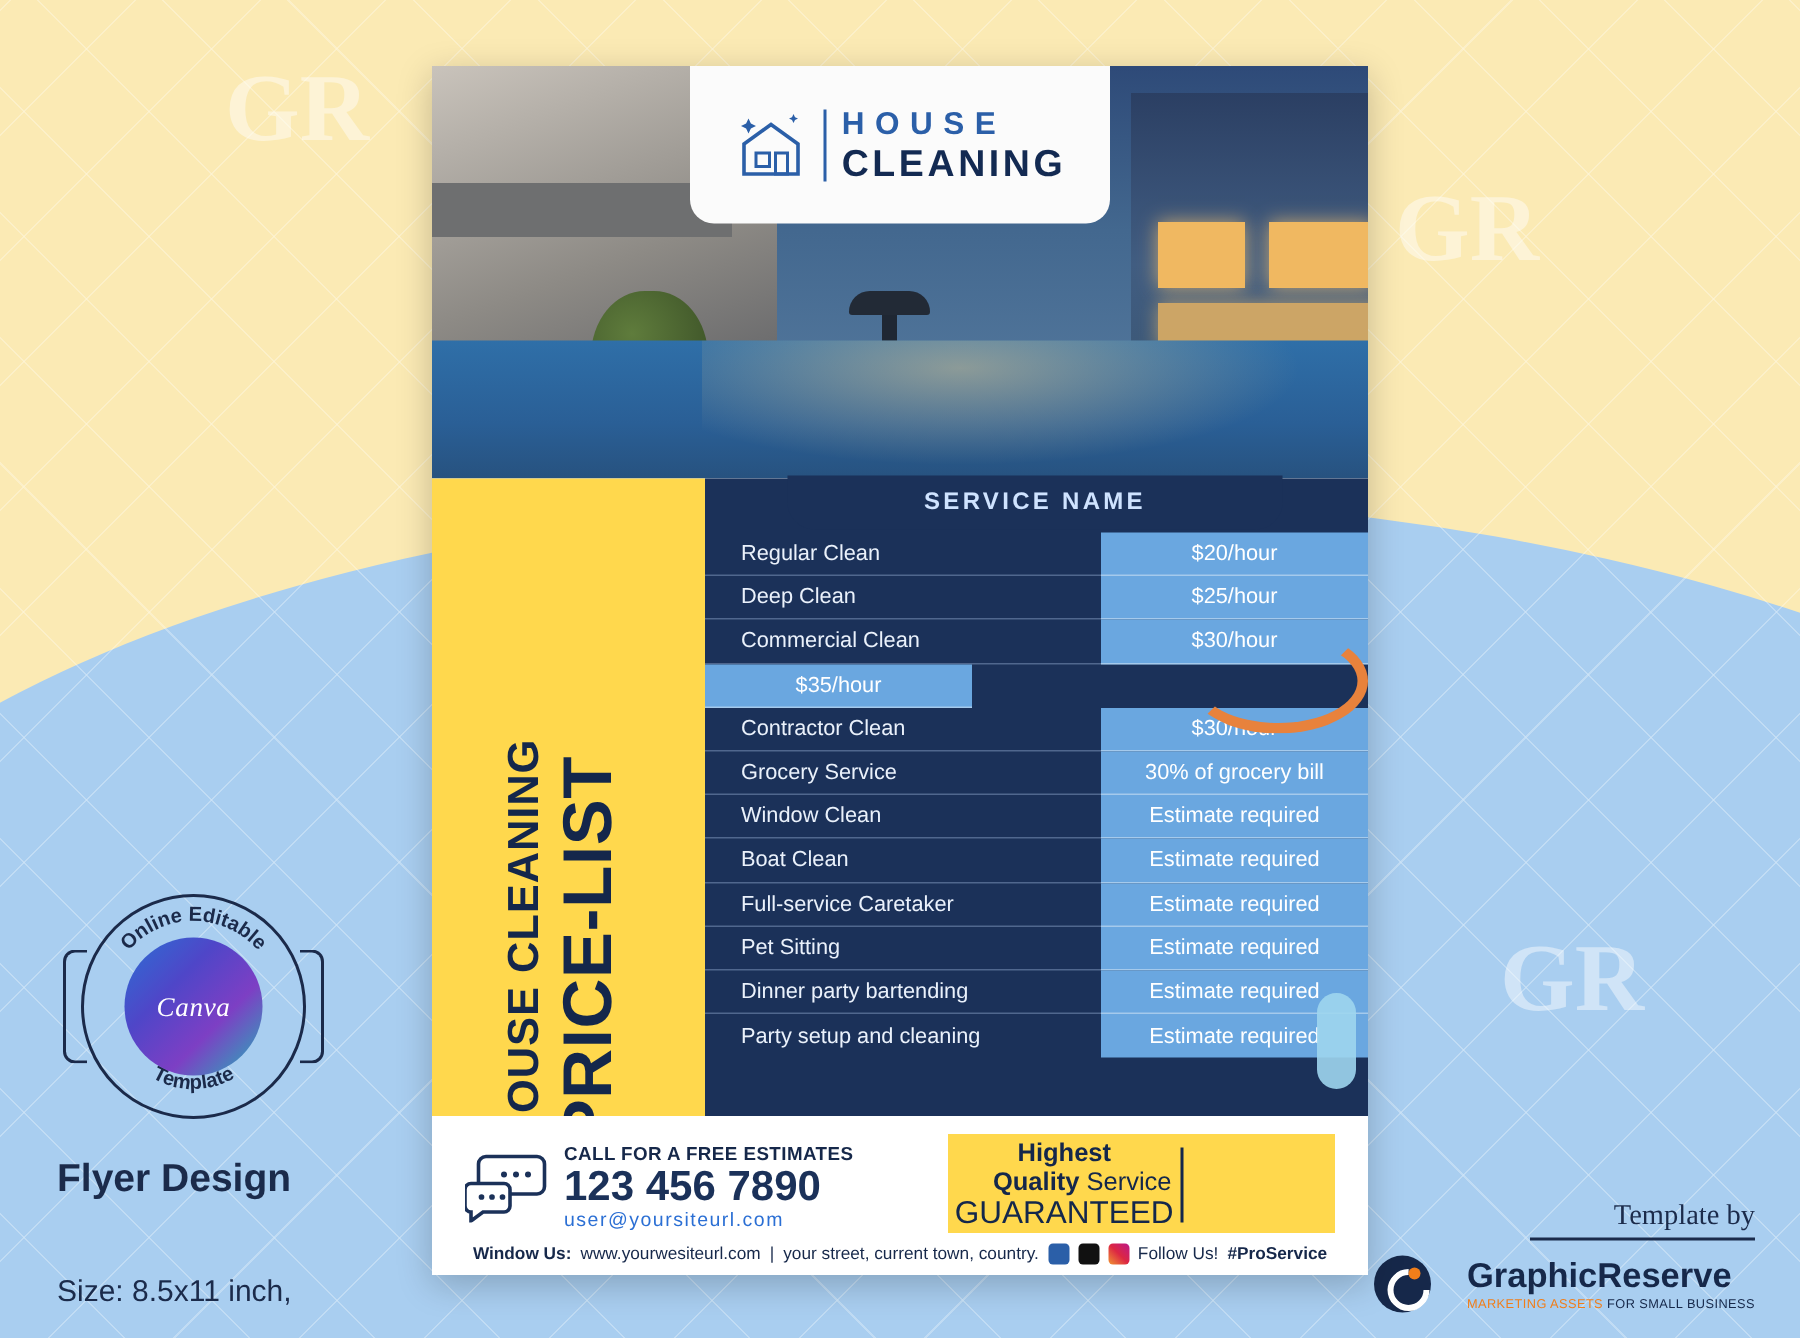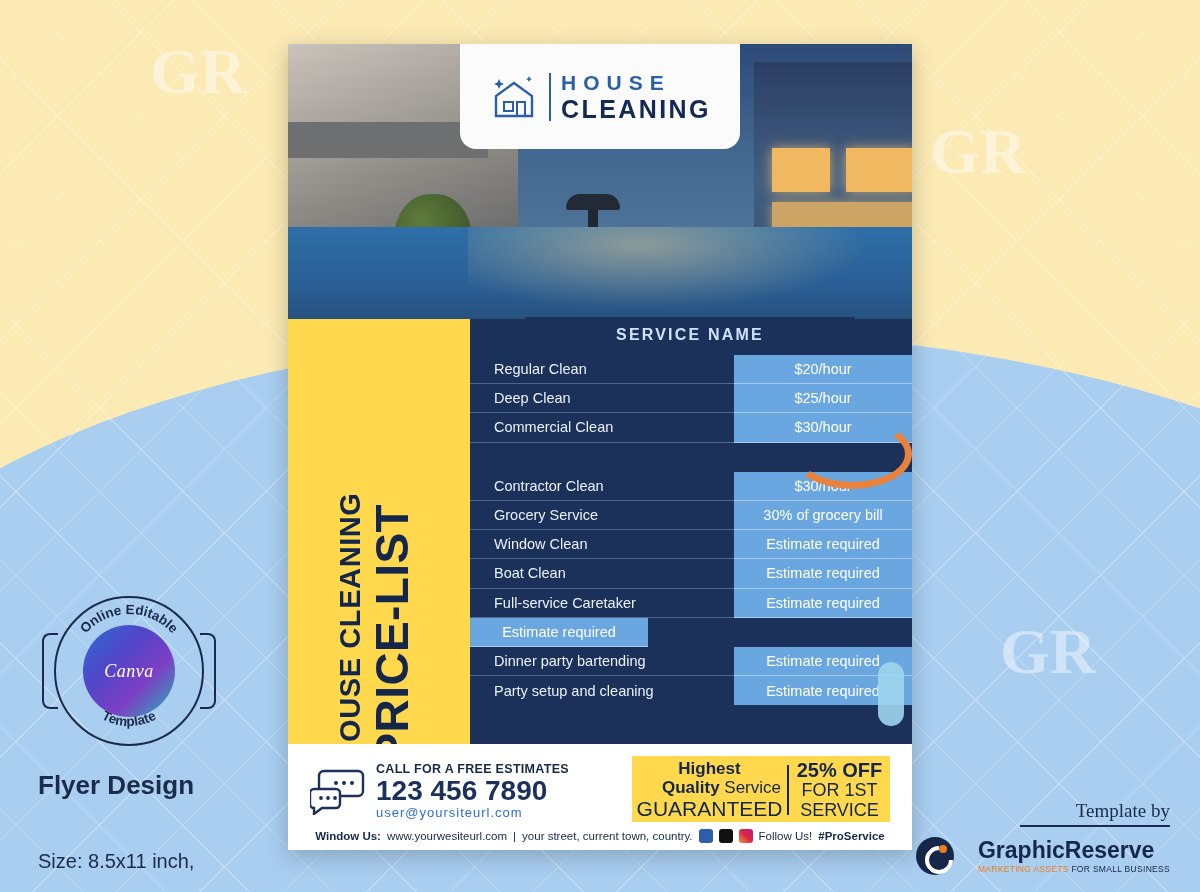--- a/index.html
+++ b/index.html
@@ -290,20 +290,21 @@
         </div>
       <div class="prow">
           <div class="pname">Deep Clean</div>
           <div class="pprice">$25/hour</div>
         </div>
       <div class="prow">
           <div class="pname">Commercial Clean</div>
           <div class="pprice">$30/hour</div>
         </div>
       <div class="prow">
+          <div class="pprice">$35/hour</div>
         </div>
       <div class="prow">
           <div class="pname">Contractor Clean</div>
           <div class="pprice">$30/hour</div>
         </div>
       <div class="prow">
           <div class="pname">Grocery Service</div>
           <div class="pprice">30% of grocery bill</div>
         </div>
       <div class="prow">
@@ -312,20 +313,21 @@
         </div>
       <div class="prow">
           <div class="pname">Boat Clean</div>
           <div class="pprice">Estimate required</div>
         </div>
       <div class="prow">
           <div class="pname">Full-service Caretaker</div>
           <div class="pprice">Estimate required</div>
         </div>
       <div class="prow">
+          <div class="pname">Pet Sitting</div>
           <div class="pprice">Estimate required</div>
         </div>
       <div class="prow">
           <div class="pname">Dinner party bartending</div>
           <div class="pprice">Estimate required</div>
         </div>
       <div class="prow">
           <div class="pname">Party setup and cleaning</div>
           <div class="pprice">Estimate required</div>
         </div>
@@ -355,25 +357,20 @@
       </div>
     </div>
 
     <div id="offer-box">
       <div class="offer-left">
         <div class="l1">Highest</div>
         <div class="l2"><b>Quality</b><span> Service</span></div>
         <div class="l3">GUARANTEED</div>
       </div>
       <div class="offer-sep"></div>
-      <div class="offer-right">
-        <div class="r1">25% OFF</div>
-        <div class="r2">FOR 1ST</div>
-        <div class="r3">SERVICE</div>
-      </div>
     </div>
 
     <div id="footer-bar">
       <b>Window Us:</b>
       <span>www.yourwesiteurl.com</span>
       <span>|</span>
       <span>your street, current town, country.</span>
       <span class="soc fb"></span>
       <span class="soc tt"></span>
       <span class="soc ig"></span>

